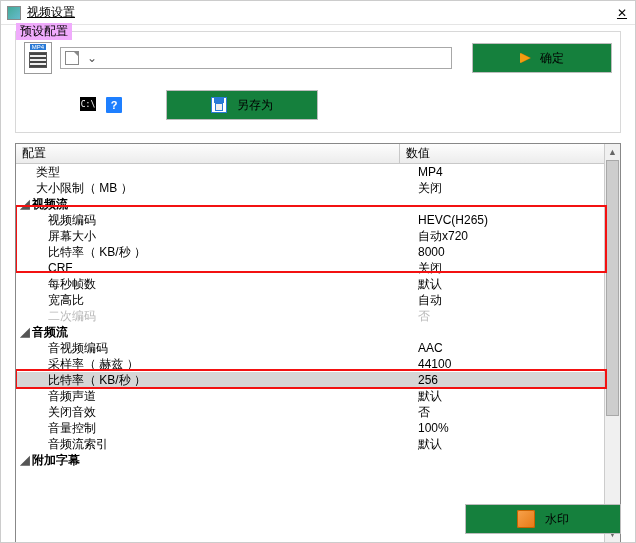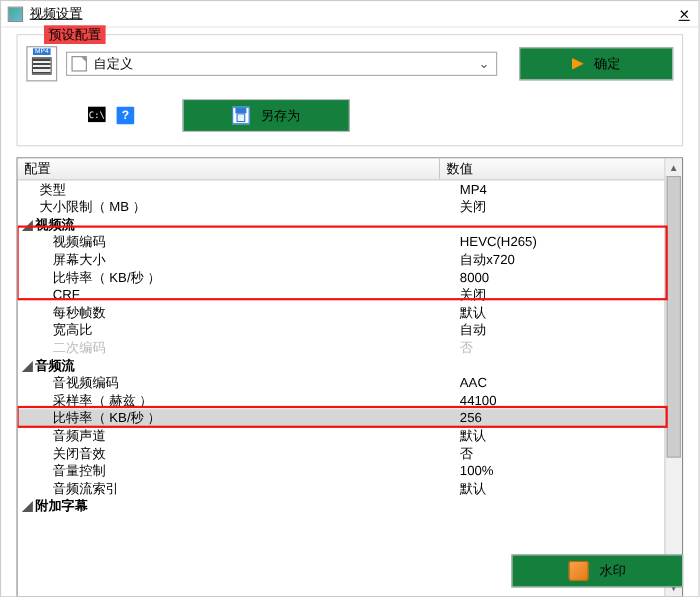--- a/index.html
+++ b/index.html
@@ -3,21 +3,21 @@
 <meta charset="utf-8">
 <style>
 * { box-sizing: border-box; margin: 0; padding: 0; }
 body { font-family: "Microsoft YaHei", "SimSun", Arial, sans-serif; font-size: 12px; background: #fff; color: #000; width: 636px; height: 543px; overflow: hidden; position: relative; border: 1px solid #ccc; }
 .titlebar { height: 24px; display: flex; align-items: center; padding: 0 6px; border-bottom: 1px solid #e5e5e5; text-decoration: underline; }
 .titlebar .icon { width: 14px; height: 14px; background: linear-gradient(135deg,#4a9,#6bc); margin-right: 6px; border: 1px solid #888; }
 .titlebar .title { flex: 1; }
 .titlebar .close { width: 14px; text-align: center; cursor: pointer; font-family: Arial; }
 .content { padding: 6px 14px 0 14px; }
 .fieldset { border: 1px solid #d8d8d8; position: relative; padding: 10px 8px 6px 8px; margin-bottom: 10px; }
-.fieldset .legend { position: absolute; top: -9px; left: 24px; background: #ef4444; padding: 0 4px; font-size: 12px; }
+.fieldset .legend { position: absolute; top: -9px; left: 0; background: #f0abfc; padding: 0 4px; font-size: 12px; }
 .preset-row { display: flex; align-items: center; gap: 8px; }
 .mp4-icon { width: 28px; height: 32px; background: #fff; border: 1px solid #999; position: relative; display: flex; flex-direction: column; align-items: center; justify-content: flex-start; }
 .mp4-icon::before { content: "MP4"; font-size: 6px; background: #2a7ad6; color: #fff; padding: 0 2px; margin-top: 1px; }
 .mp4-icon::after { content: ""; width: 16px; height: 14px; background: repeating-linear-gradient(0deg,#444,#444 2px,#eee 2px,#eee 4px); margin-top: 2px; border: 1px solid #555; }
 .combo { flex: 1; height: 22px; border: 1px solid #a8a8a8; background: #fff; display: flex; align-items: center; padding: 0 4px; }
 .combo .doc-icon { width: 14px; height: 14px; background: #fff; border: 1px solid #888; margin-right: 6px; position: relative; }
 .combo .doc-icon::after { content: ""; position: absolute; top: 0; right: 0; border-style: solid; border-width: 0 4px 4px 0; border-color: transparent #888 transparent transparent; }
 .combo .txt { flex: 1; }
 .combo .arrow { width: 14px; text-align: center; color: #555; }
 .btn { height: 30px; border: 1px solid #bdbdbd; background: #15803d; display: flex; align-items: center; justify-content: center; gap: 10px; cursor: pointer; }
@@ -65,21 +65,20 @@
 </div>
 
 <div class="content">
 
   <div class="fieldset">
     <span class="legend">预设配置</span>
     <div class="preset-row">
       <div class="mp4-icon"></div>
       <div class="combo">
         <span class="doc-icon"></span>
-        <span class="txt">自定义</span>
         <span class="arrow">⌄</span>
       </div>
       <div class="btn btn-ok">
         <span class="arrow-orange"></span>
         <span>确定</span>
       </div>
     </div>
     <div class="row2">
       <div class="tool-icons">
         <span class="cmd-icon">C:\</span>

